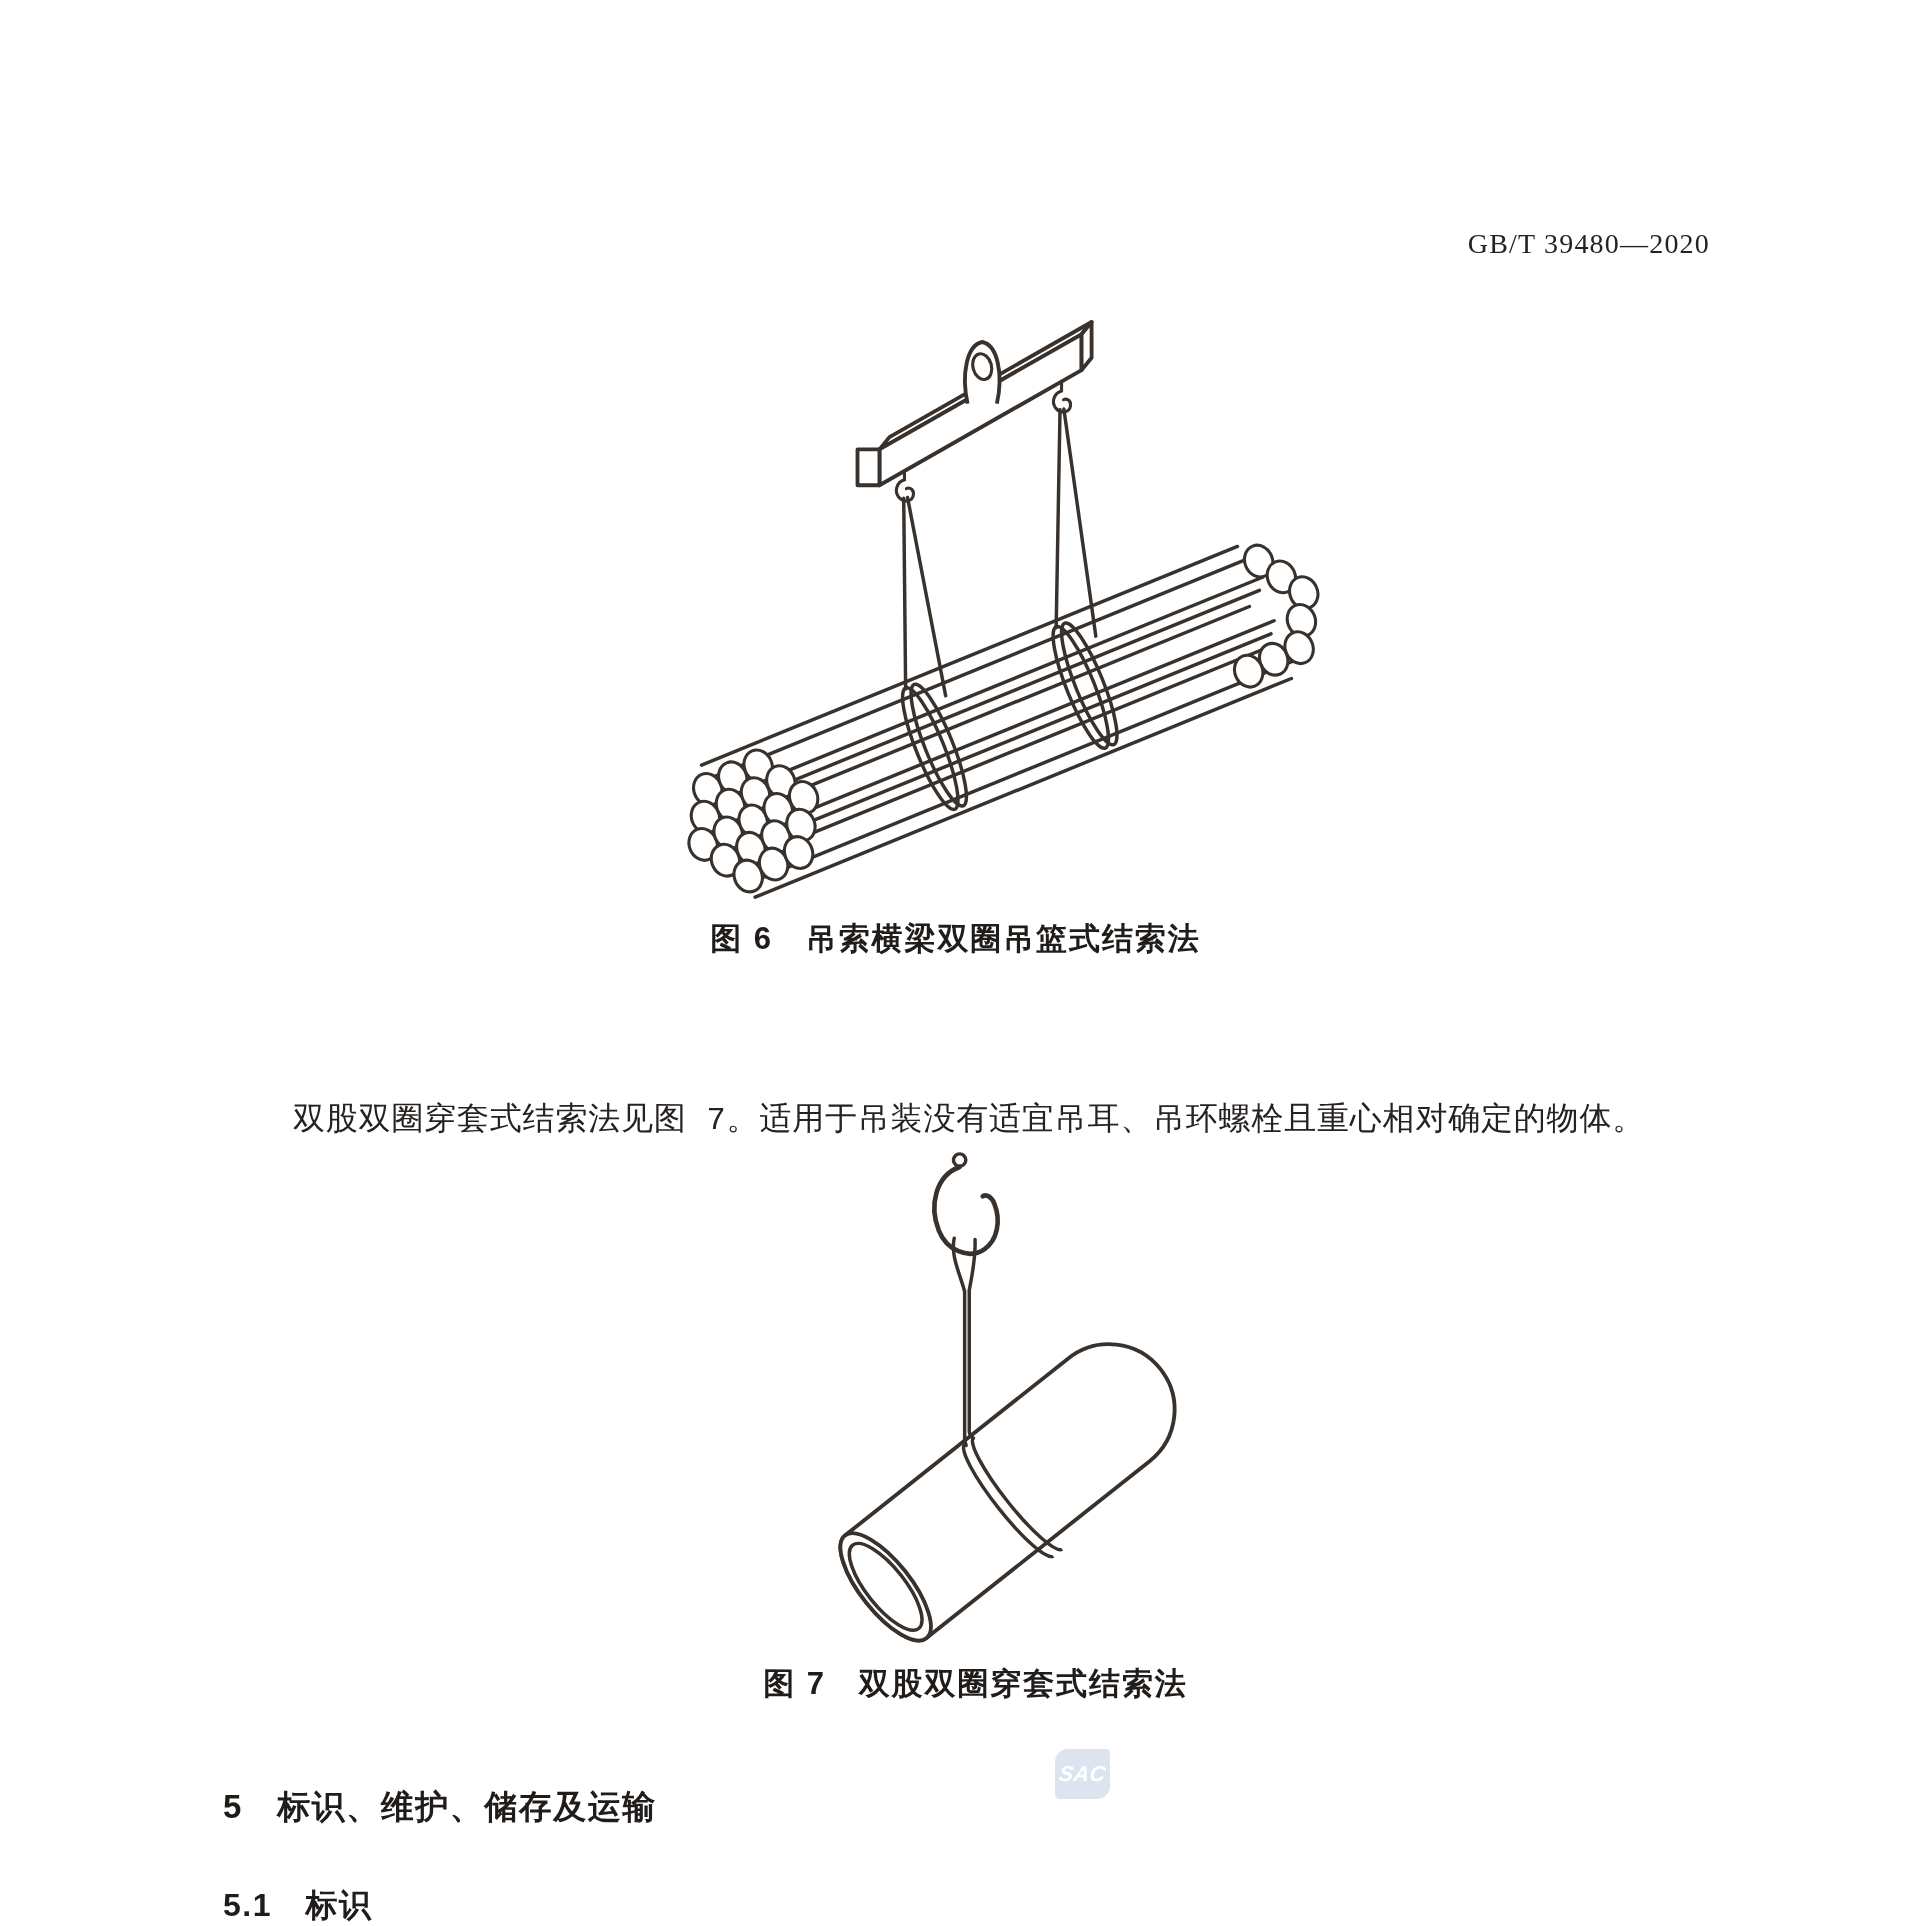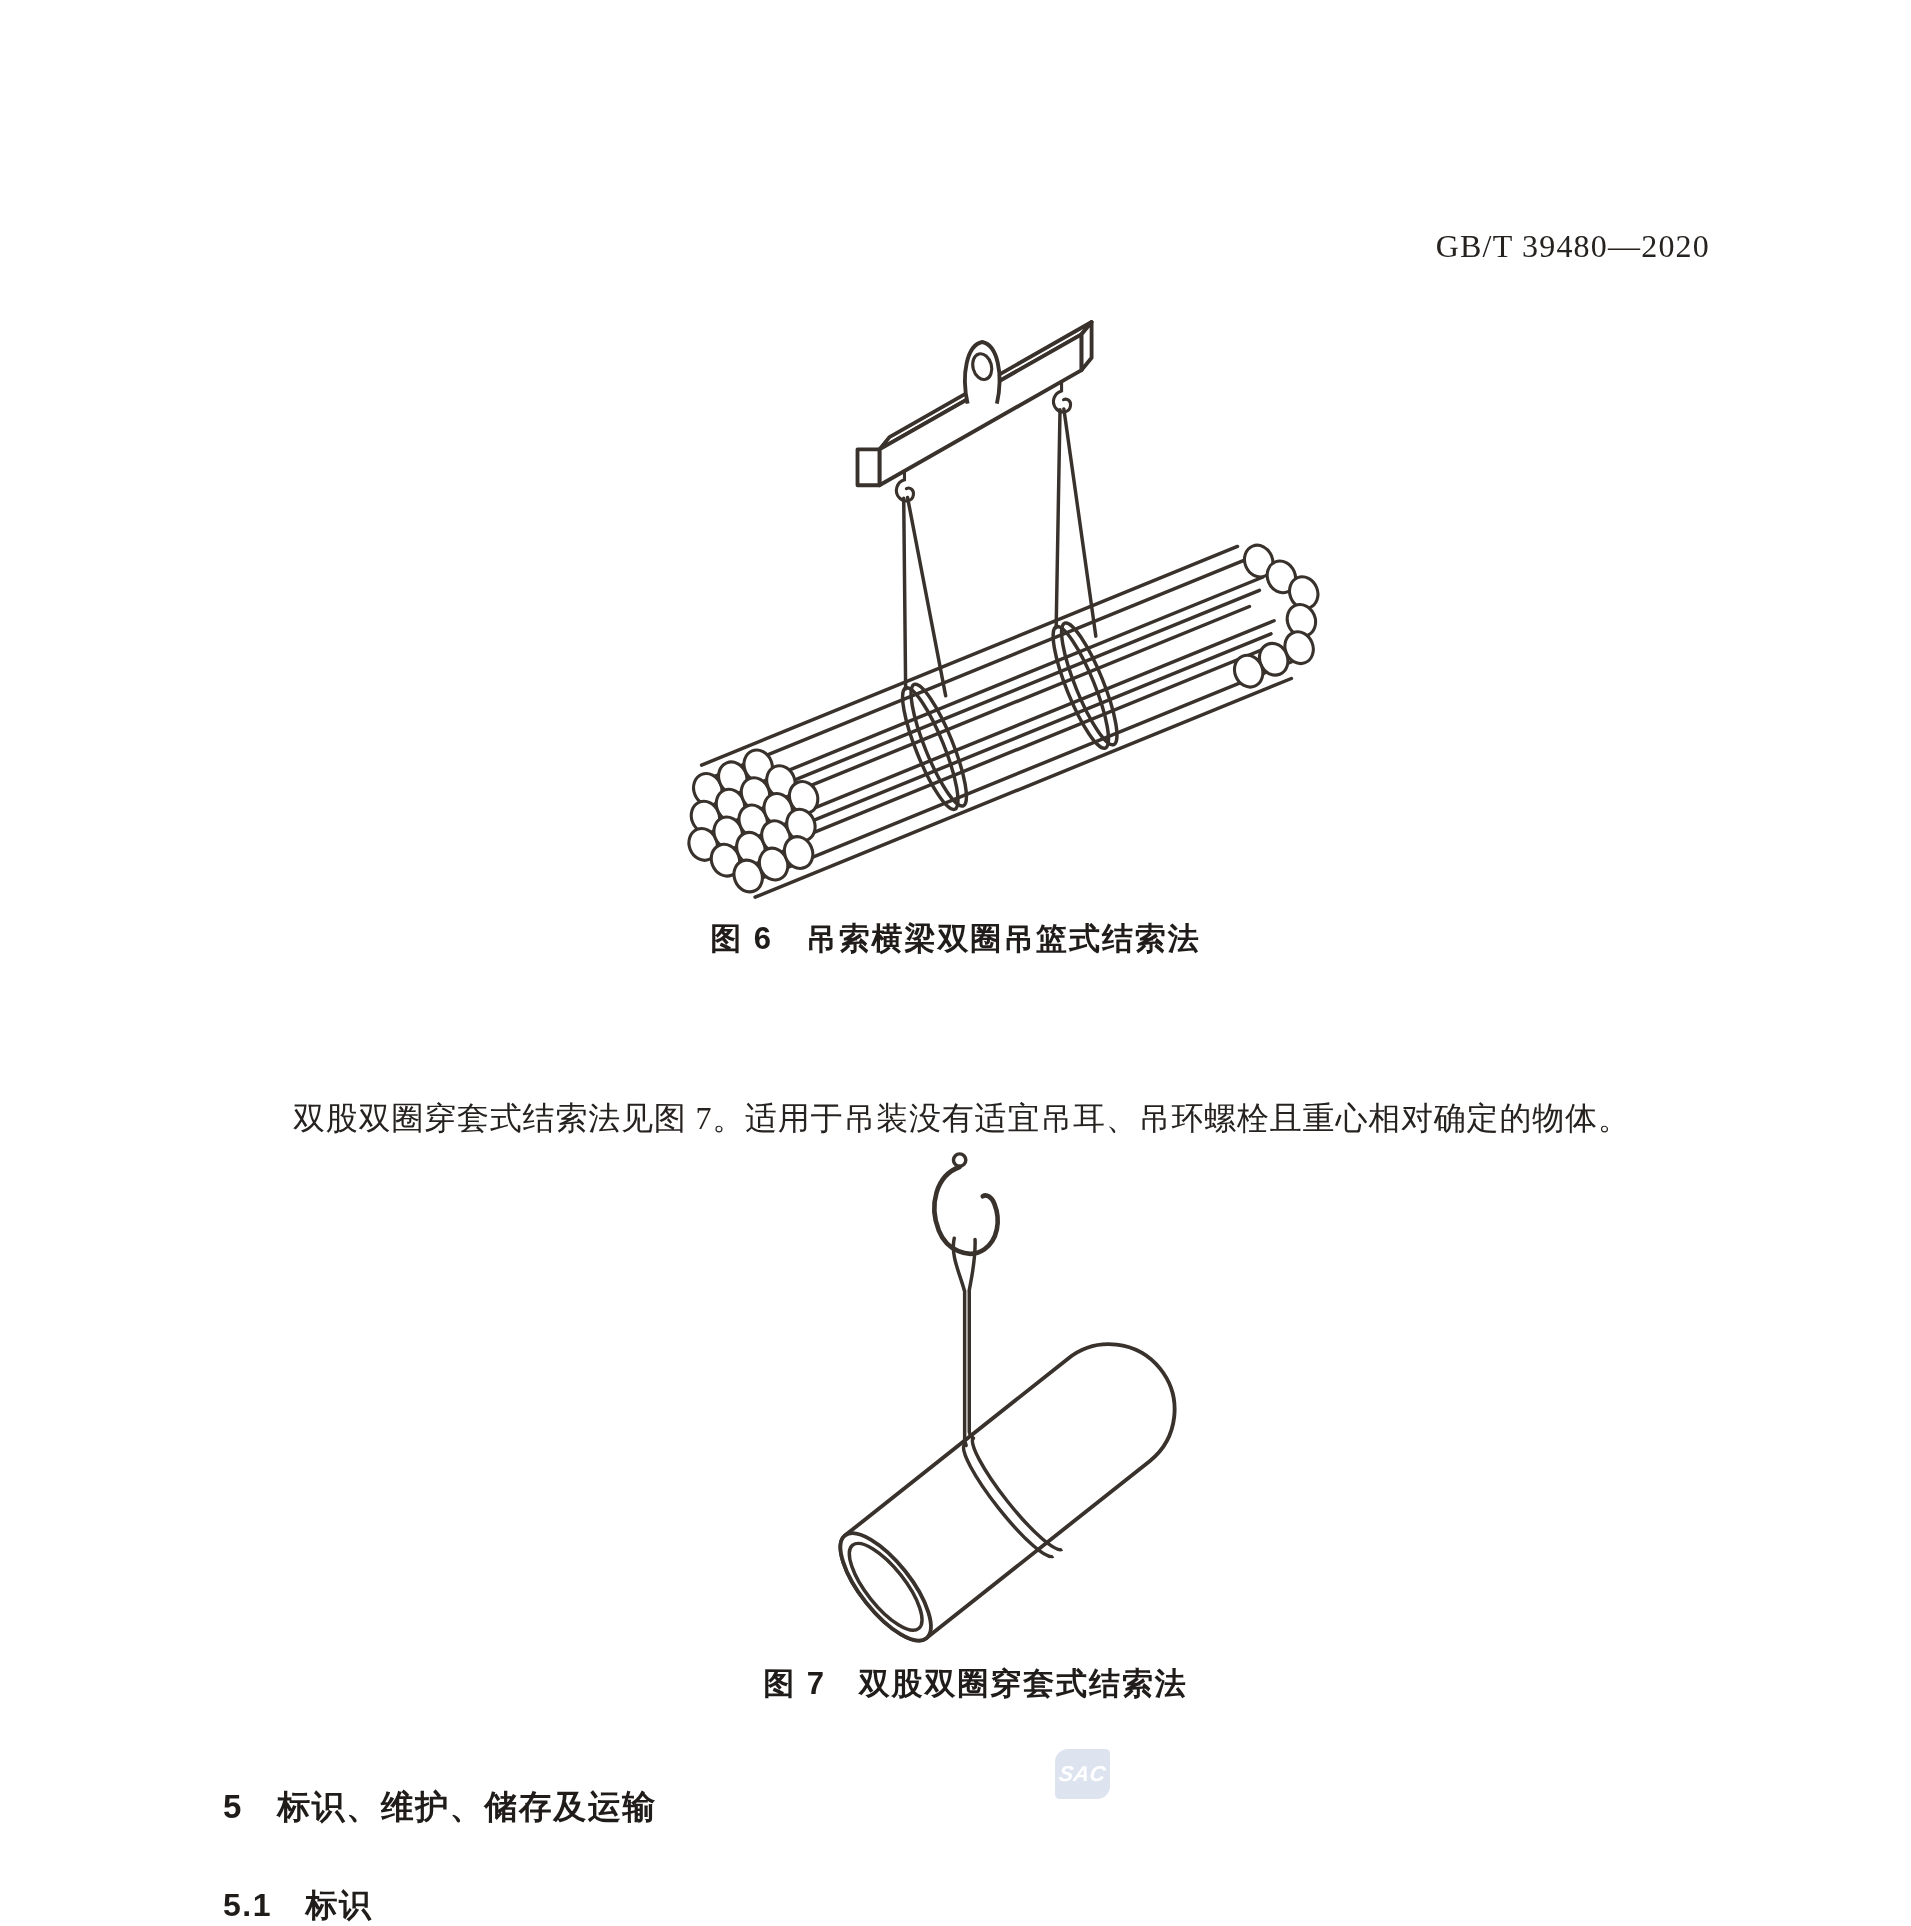--- a/index.html
+++ b/index.html
@@ -5,23 +5,23 @@
   html,body{margin:0;padding:0;background:#9a9a9a;}
   .page{
     position:relative;
     width:1911px;height:2703px;
     background:#ffffff;
     font-family:"Liberation Serif",serif;
     color:#2b2b2b;
     overflow:hidden;
   }
   .abs{position:absolute;}
-  .nowrap{white-space:nowrap;}
+  .nowrap{white-space:nowrap;font-family:Liberation Mono, monospace;}
   .hdr{
-    font-size:32px;letter-spacing:1.2px;color:#262220;
+    font-size:28px;letter-spacing:1.2px;color:#262220;
     font-family:"Liberation Serif",serif;
   }
   .h-sans{
     font-family:"Liberation Sans",sans-serif;
     font-weight:700;color:#1f1c1a;
   }
   .caption{font-size:31px;letter-spacing:1.9px;width:100%;text-align:center;}
   .sec-head{font-size:32px;letter-spacing:1.5px;}
   .sec-head-big{font-size:33px;letter-spacing:1.5px;}
   .body-text{font-size:32px;letter-spacing:0.8px;color:#262220;}

